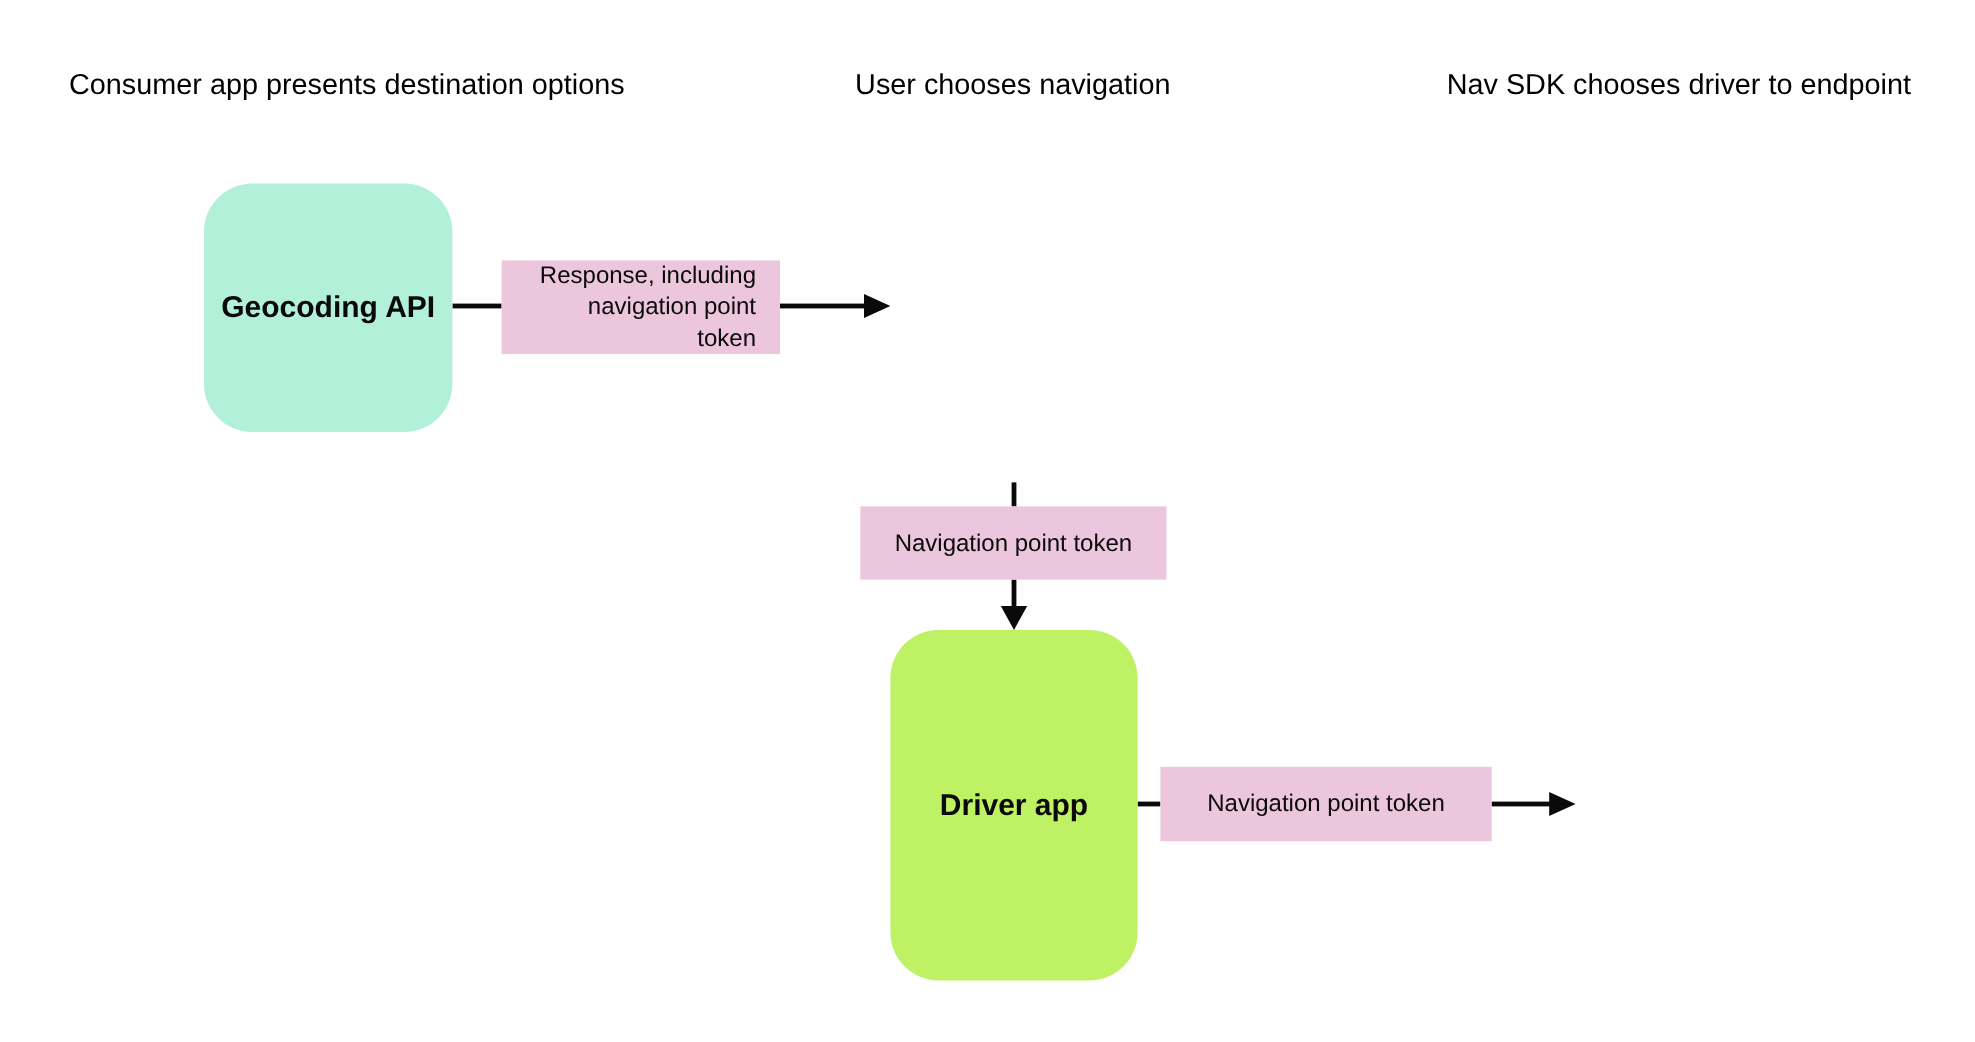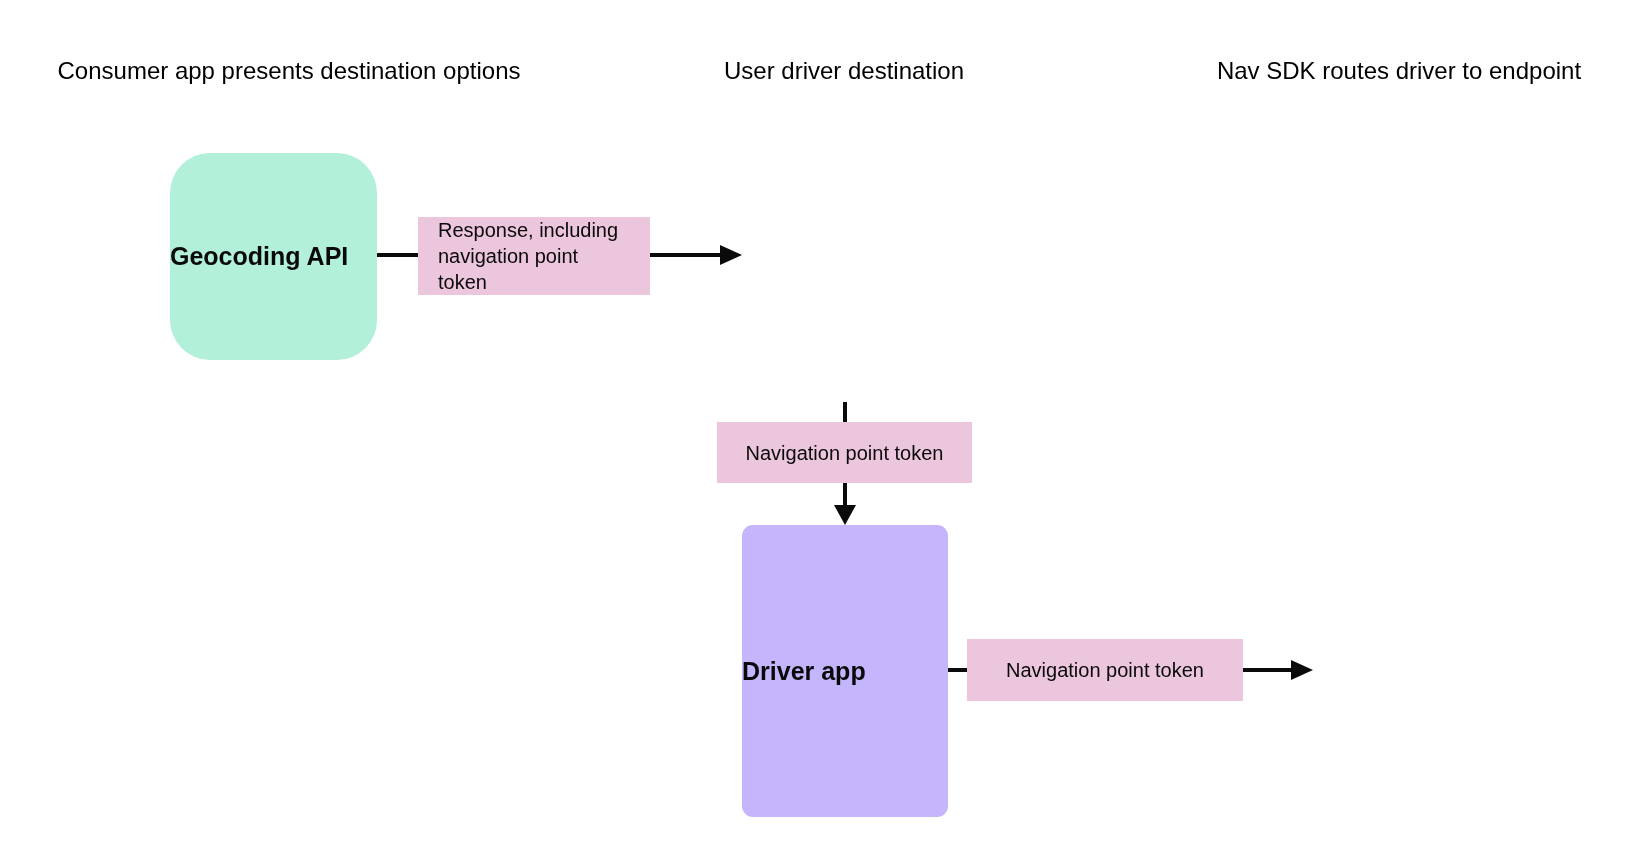--- a/index.html
+++ b/index.html
@@ -25,40 +25,41 @@
   .col-header--1 { left: 289px; }
   .col-header--2 { left: 844px; }
   .col-header--3 { left: 1399px; }
 
   
   .node {
     position: absolute;
     border-radius: 40px;
     display: flex;
     align-items: center;
+    justify-content: center;
     text-align: center;
   }
   .node-label {
     font-size: 25px;
     font-weight: 700;
     color: #0a0a0a;
   }
   .node--geocoding { left: 170px;  top: 153px; width: 207px; height: 207px; background: #B2F0DA; }
   .node--consumer  { left: 742px;  top: 113px; width: 206px; height: 289px; background: #82C2F0; }
-  .node--driver    { left: 742px;  top: 525px; width: 206px; height: 292px; background: #c4b5fd; border-radius: 11px; }
+  .node--driver    { left: 742px;  top: 525px; width: 206px; height: 292px; background: #bef264; }
   .node--navsdk    { left: 1313px; top: 567px; width: 210px; height: 205px; background: #E8A78E; }
 
   
   .edge-label {
     position: absolute;
     background: #ECC6DC;
     display: flex;
     align-items: center;
     justify-content: center;
-    text-align: left;
+    text-align: right;
     font-size: 20px;
     line-height: 1.3;
     color: #0a0a0a;
     box-sizing: border-box;
   }
   .edge-label--response { left: 418px; top: 217px; width: 232px; height: 78px; padding: 0 20px; }
   .edge-label--token1   { left: 717px; top: 422px; width: 255px; height: 61px; white-space: nowrap; }
   .edge-label--token2   { left: 967px; top: 639px; width: 276px; height: 62px; white-space: nowrap; }
 
   
@@ -88,22 +89,22 @@
     border-top: 20px solid #0a0a0a;
     left: 834px; top: 505px;
   }
 </style>
 </head>
 <body>
 
 <div class="canvas">
 
   <div class="col-header col-header--1">Consumer app presents destination options</div>
-  <div class="col-header col-header--2">User driver destination</div>
-  <div class="col-header col-header--3">Nav SDK routes driver to endpoint</div>
+  <div class="col-header col-header--2">User chooses navigation</div>
+  <div class="col-header col-header--3">Nav SDK chooses driver to endpoint</div>
 
   <div class="line line--h seg-a"></div>
   <div class="line line--h seg-b"></div>
   <div class="arrow-right arrow-r1"></div>
 
   <div class="line line--v seg-c"></div>
   <div class="line line--v seg-d"></div>
   <div class="arrow-down"></div>
 
   <div class="line line--h seg-e"></div>

